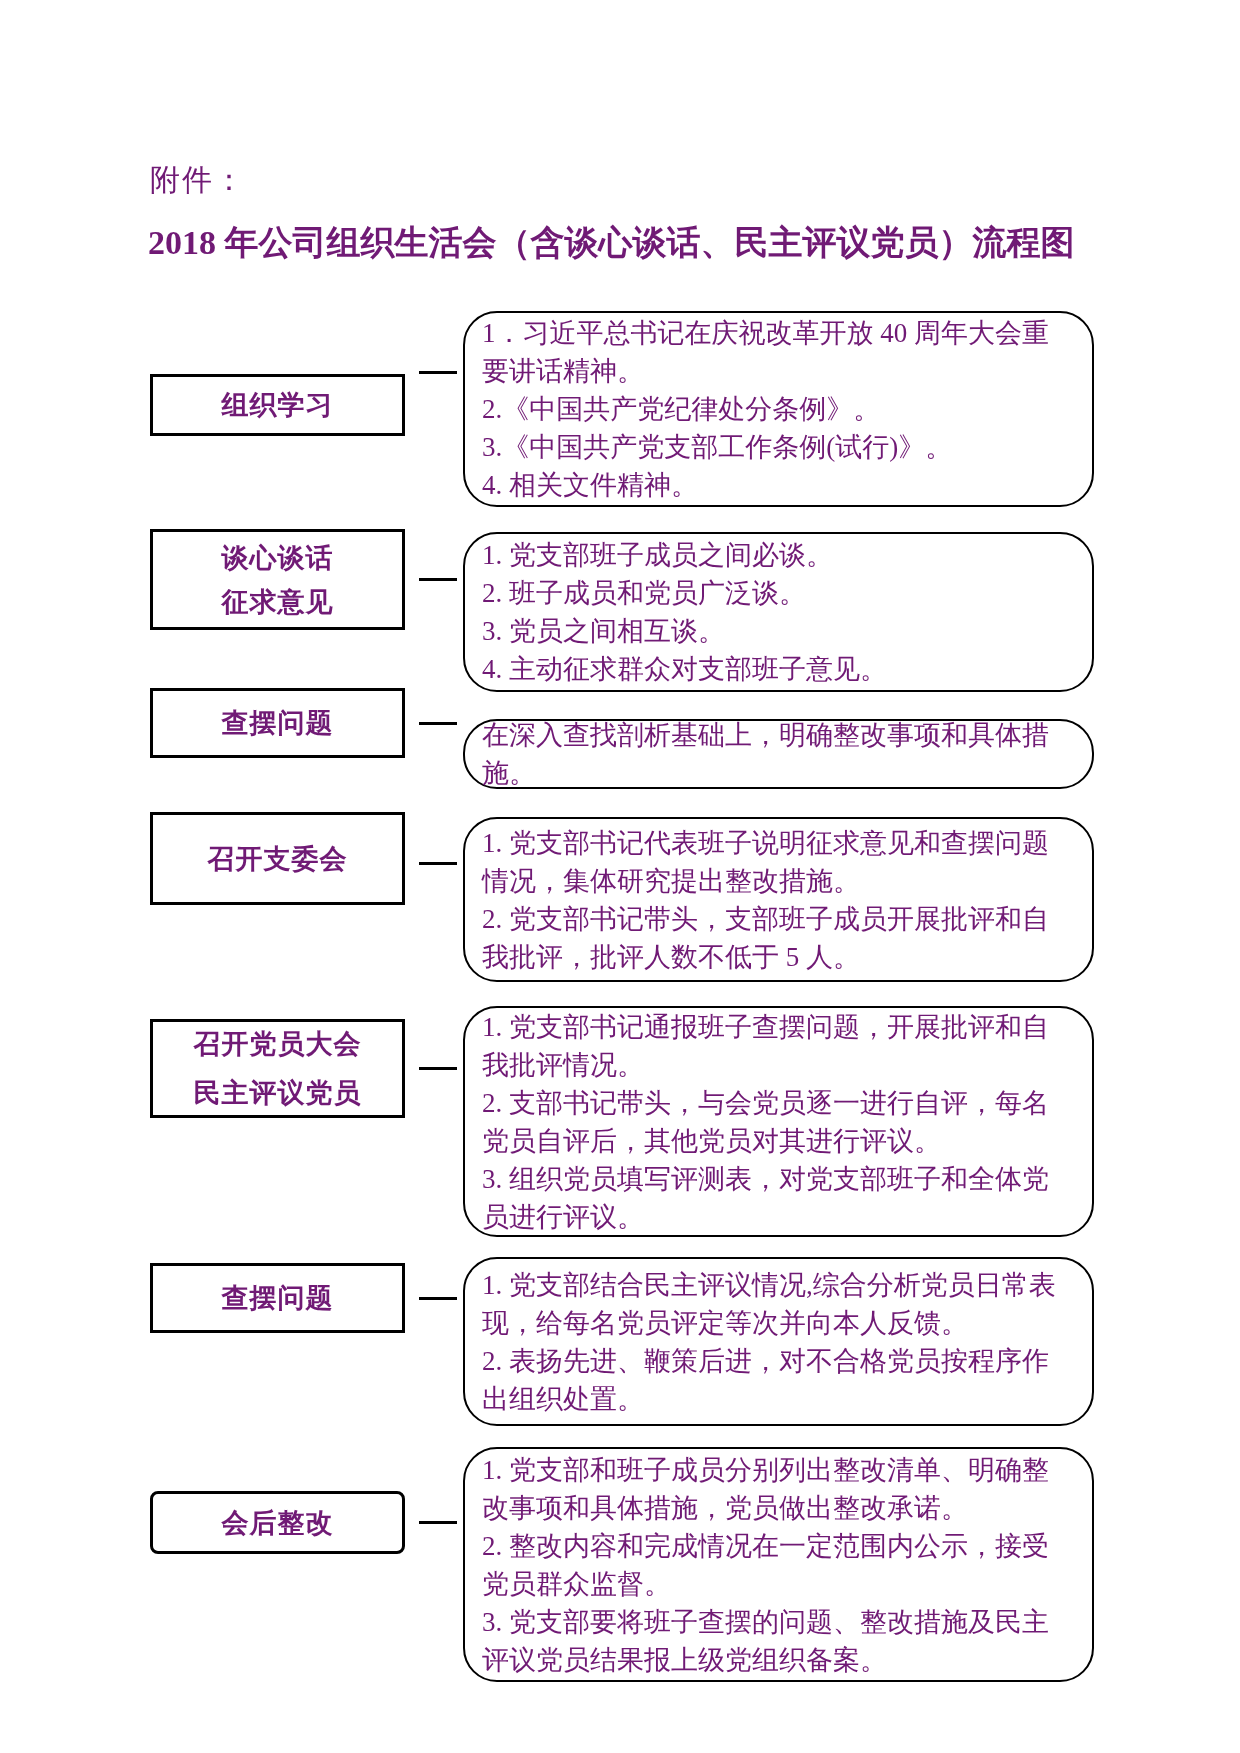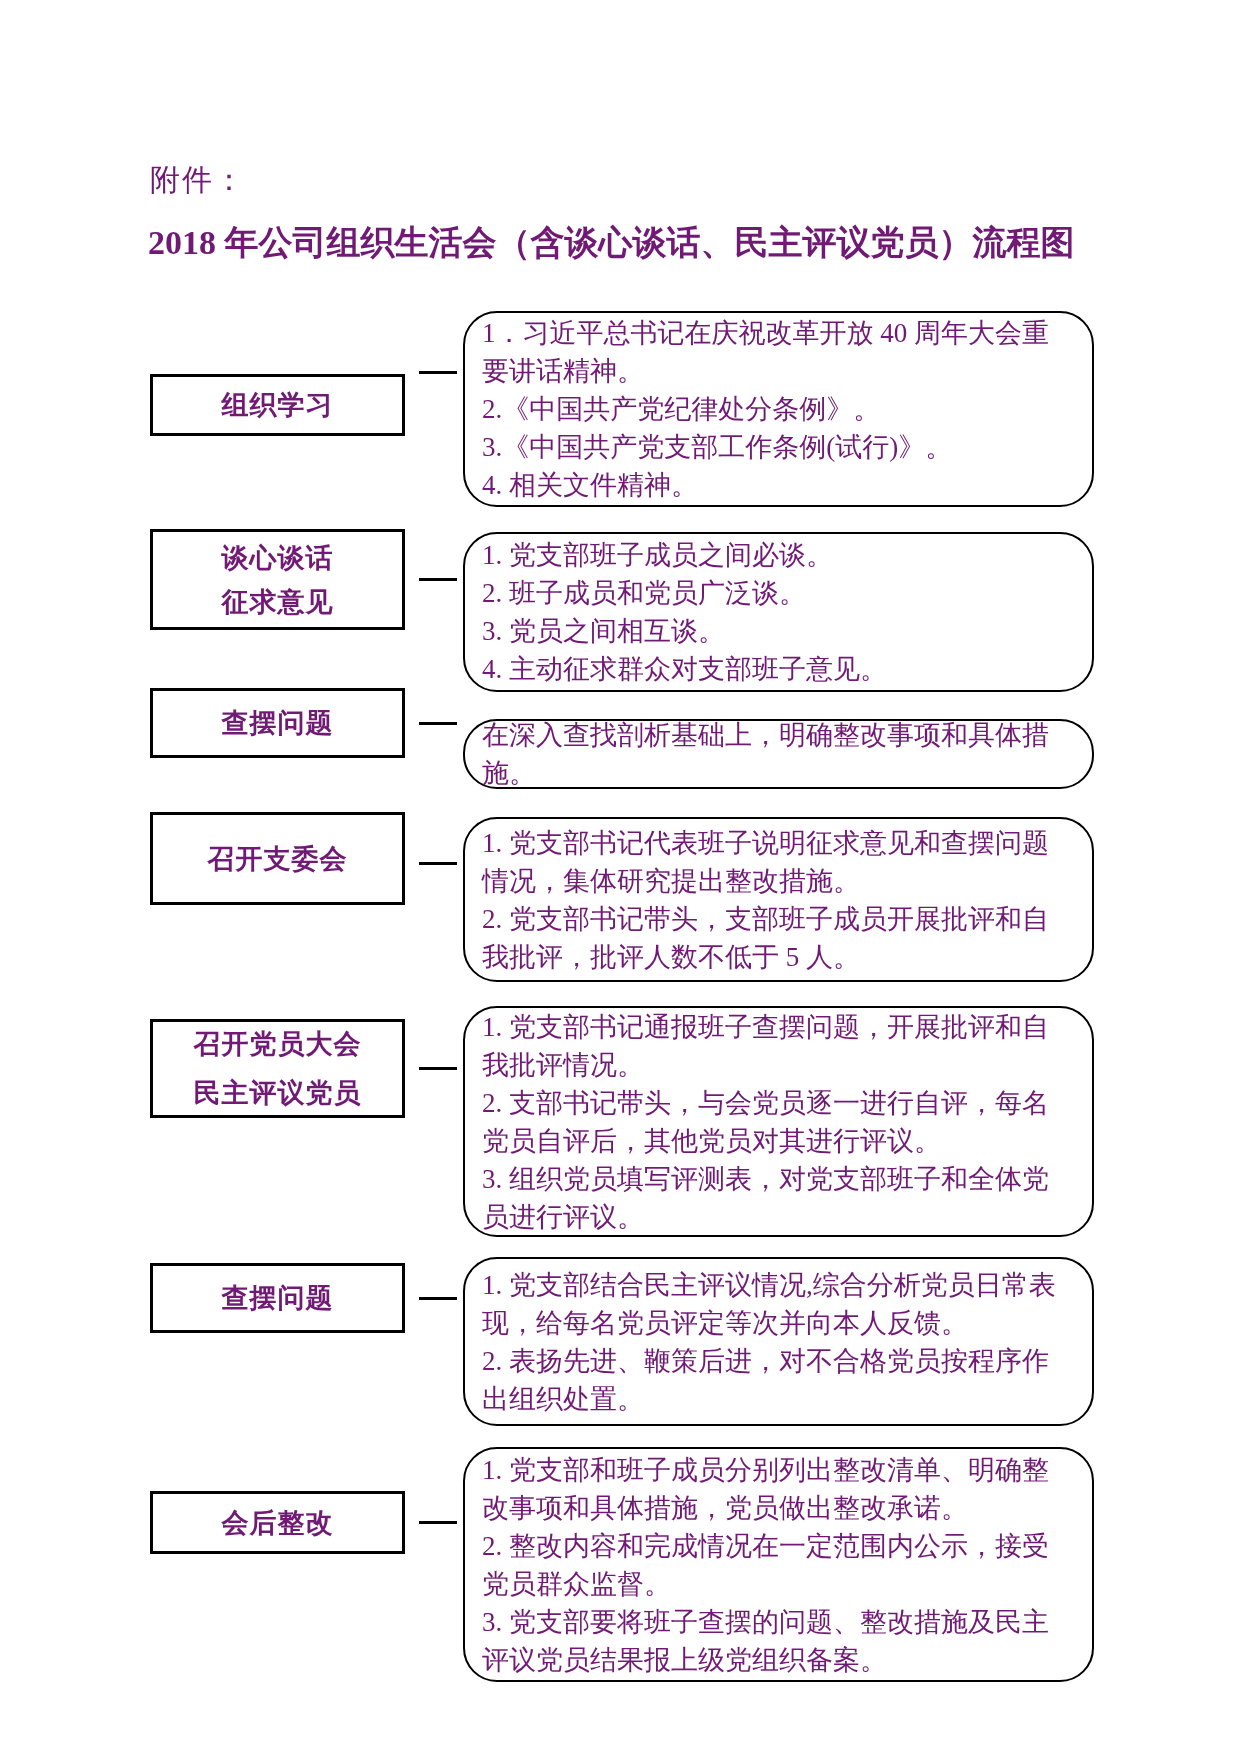--- a/index.html
+++ b/index.html
@@ -52,21 +52,21 @@
     left:419px; width:38px; height:3px;
     background:#000000;
   }
   
   .s1{top:343px;height:62px;margin-top:31px;}  .d1{top:287px;height:196px;} .c1{top:371px;}
   .s2{top:529px;height:101px;} .d2{top:508px;height:160px;} .c2{top:578px;}
   .s3{top:688px;height:70px;}  .d3{top:695px;height:70px;}  .c3{top:722px;}
   .s4{top:812px;height:93px;} .d4{top:793px;height:165px;} .c4{top:862px;}
   .s5{top:1019px;height:99px;justify-content:space-between;} .d5{top:982px;height:231px;} .c5{top:1067px;}
   .s6{top:1263px;height:70px;} .d6{top:1233px;height:169px;}.c6{top:1297px;}
-  .s7{top:1491px;height:63px;} .d7{top:1423px;height:235px;}.c7{top:1521px;}
+  .s7{top:1491px;height:63px;border-radius:8px;} .d7{top:1423px;height:235px;}.c7{top:1521px;}
 </style>
 </head>
 <body>
 
 <div class="page">
 
   <div class="attachment-label">附件：</div>
   <div class="page-title">2018 年公司组织生活会（含谈心谈话、民主评议党员）流程图</div>
 
   <div class="step-box s1">

